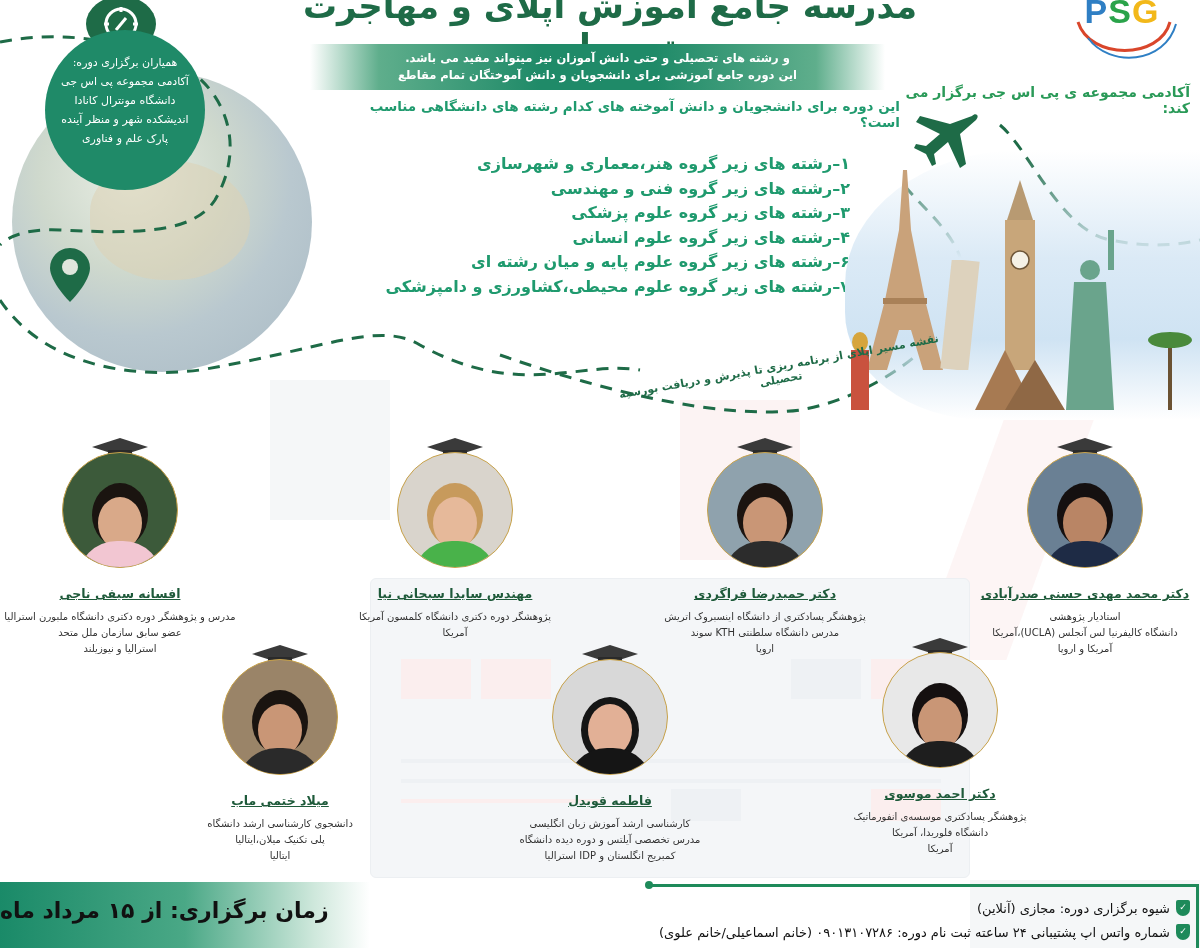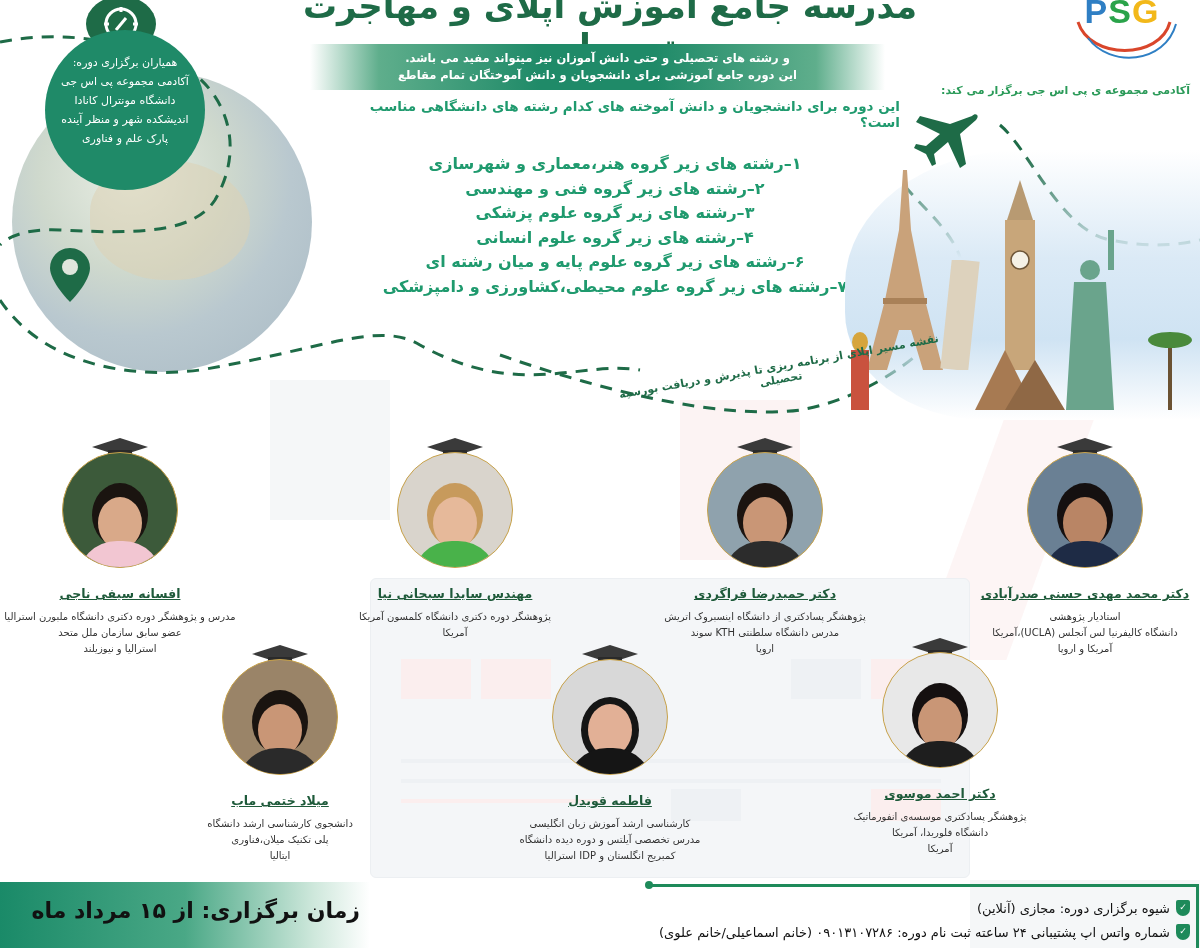--- a/index.html
+++ b/index.html
@@ -28,33 +28,33 @@
       left: 310px; top: 44px; width: 575px; height: 46px;
       background: linear-gradient(to left, rgba(255,255,255,0) 0%, #5fae8c 12%, #1f8a68 40%, #1f8a68 60%, #5fae8c 88%, rgba(255,255,255,0) 100%);
       color: #fff; text-align: center; font-size: 11.5px; font-weight: bold;
       line-height: 17px; padding-top: 6px;
     }
     .question {
       left: 340px; top: 98px; width: 560px; text-align: right;
       font-size: 13.5px; font-weight: bold; color: #1f9a6e;
     }
     .fields {
-      left: 380px; top: 152px; width: 470px; text-align: center;
+      left: 380px; top: 152px; width: 470px; text-align: right;
     }
     .fields .item {
       font-size: 16px; font-weight: bold; color: #1f9a6e; line-height: 24.5px;
     }
     
     .logo {
       left: 1062px; top: -8px; width: 120px; height: 70px;
     }
     .logo-text { font-size: 34px; font-weight: bold; font-family: "Liberation Sans", sans-serif; direction: ltr; letter-spacing: 1px; }
     .organizer {
       left: 900px; top: 84px; width: 290px; text-align: right;
-      font-size: 11px; font-weight: bold; color: #2a9a58;
+      font-size: 14px; font-weight: bold; color: #2a9a58;
     }
     
     .globe {
       left: 12px; top: 72px; width: 300px; height: 300px; border-radius: 50%;
       background: radial-gradient(circle at 40% 35%, #e9eee4 0%, #cfd9cd 35%, #b9c8cf 60%, #a8b9c4 100%);
     }
     .globe-land {
       left: 90px; top: 160px; width: 160px; height: 120px; border-radius: 45% 55% 50% 50%;
       background: rgba(220, 210, 180, 0.55);
     }
@@ -100,21 +100,21 @@
     }
     .speaker .desc {
       font-size: 10px; color: #333; line-height: 16px; margin-top: 8px;
     }
     
     .footer-left {
       left: 0; top: 882px; width: 370px; height: 66px;
       background: linear-gradient(to right, #1a8a68 0%, #4aa886 50%, #cfe8dc 85%, rgba(255,255,255,0) 100%);
     }
     .date-text {
-      left: 0; top: 898px; width: 360px; text-align: right;
+      left: 0; top: 898px; width: 360px; text-align: left;
       font-size: 22px; font-weight: bold; color: #111;
     }
     .footer-line {
       left: 648px; top: 884px; width: 550px; height: 3px; background: #1e8a5a;
     }
     .footer-line-v { left: 1196px; top: 884px; width: 3px; height: 64px; background: #1e8a5a; }
     .footer-dot { left: 645px; top: 881px; width: 8px; height: 8px; border-radius: 50%; background: #1e8a5a; }
     .info-row {
       right: 10px; font-size: 13px; color: #111; display: flex; align-items: center; gap: 6px;
     }
@@ -319,21 +319,21 @@
         <rect x="16" y="12" width="24" height="10" fill="#2a2a2a"></rect>
       </svg>
     <div class="avatar" style="background:#9a8468;position:relative;">
       <div class="head" style="background:#c99676;box-shadow:0 -8px 0 6px #1a1410;"></div>
       <div class="body" style="background:#2a2a2a;"></div>
     </div>
   </div>
   <div class="name">میلاد ختمی ماب</div>
   <div class="desc">
     <div>دانشجوی کارشناسی ارشد دانشگاه</div>
-    <div>پلی تکنیک میلان،فناوری</div>
+    <div>پلی تکنیک میلان،ایتالیا</div>
     <div>ایتالیا</div>
   </div>
 </div>
 
 <div class="abs speaker" style="left:490px;top:655px;">
   <div class="avatar-wrap">
     <svg class="cap" viewBox="0 0 56 26">
         <polygon points="28,0 56,9 28,18 0,9" fill="#3a3a3a"></polygon>
         <rect x="16" y="12" width="24" height="10" fill="#2a2a2a"></rect>
       </svg>

